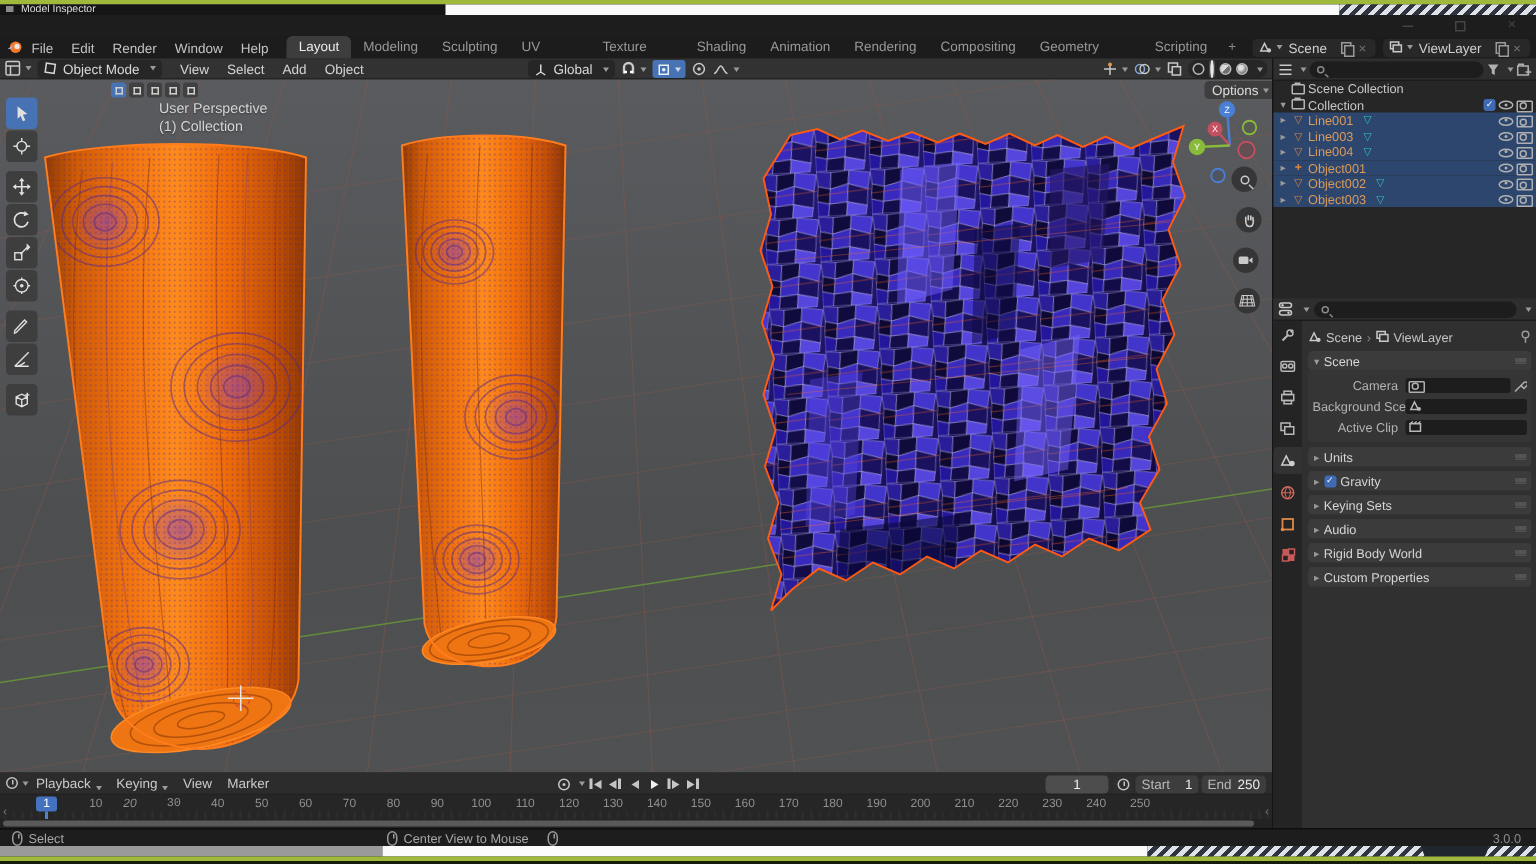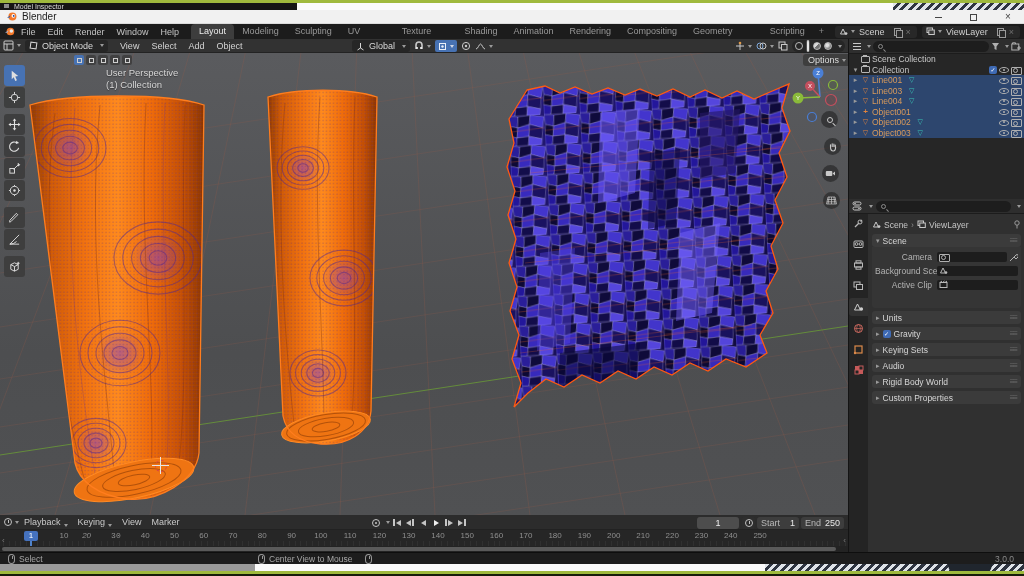--- a/index.html
+++ b/index.html
@@ -156,29 +156,20 @@
 <body>
 
 <div id="app">
 
   <div class="abs" id="green-top"></div>
   <div class="abs" id="mi-bar"><span>Model Inspector</span></div>
   <div class="abs" id="mi-ico"></div>
   <div class="abs" id="mi-white"></div>
   <div class="abs" id="mi-hatch"></div>
 
-  <div class="abs flex" id="titlebar">
-    <svg class="logo" style="margin-left:6px" viewBox="0 0 12 12">
-        <circle cx="7" cy="6" r="4.4" fill="#f5792a"></circle>
-        <circle cx="8" cy="5.4" r="2" fill="#fff"></circle>
-        <circle cx="8.4" cy="5.4" r="1" fill="#1b3a8c"></circle>
-        <path d="M1,7.5 L5,4.5 L4,7 Z" fill="#2a5caa"></path>
-      </svg>
-    <span class="t">Blender</span>
-  </div>
   <div class="abs winbtn" id="btn-min">
       <span class="glyph-min"></span>
     </div>
   <div class="abs winbtn" id="btn-max">
       <span class="glyph-max"></span>
     </div>
   <div class="abs winbtn" id="btn-close">
       <span>×</span>
     </div>
 
@@ -807,21 +798,21 @@
         </div>
         <div class="pr-row">
           <span class="pr-label">Background Scene</span>
           <span class="pr-field">
               <svg width="9" height="9" viewBox="0 0 9 9">
                 <path d="M1.5,7 L4,2 L6.5,7 Z" fill="none" stroke="#b8b8b8"></path>
                 <circle cx="7" cy="6.6" r="1.3" fill="#b8b8b8"></circle>
               </svg>
             </span>
         </div>
-        <div class="pr-row" style="margin-bottom:13px">
+        <div class="pr-row" style="margin-bottom:0">
           <span class="pr-label">Active Clip</span>
           <span class="pr-field">
               <svg width="9" height="9" viewBox="0 0 9 9">
                 <rect x="1" y="2.5" width="7" height="5" fill="none" stroke="#b8b8b8"></rect>
                 <path d="M1,2.5 L3,1 M3.5,2.5 L5.5,1 M6,2.5 L8,1" stroke="#b8b8b8"></path>
               </svg>
             </span>
         </div>
       </div>
       <div id="pr-collapsed">

